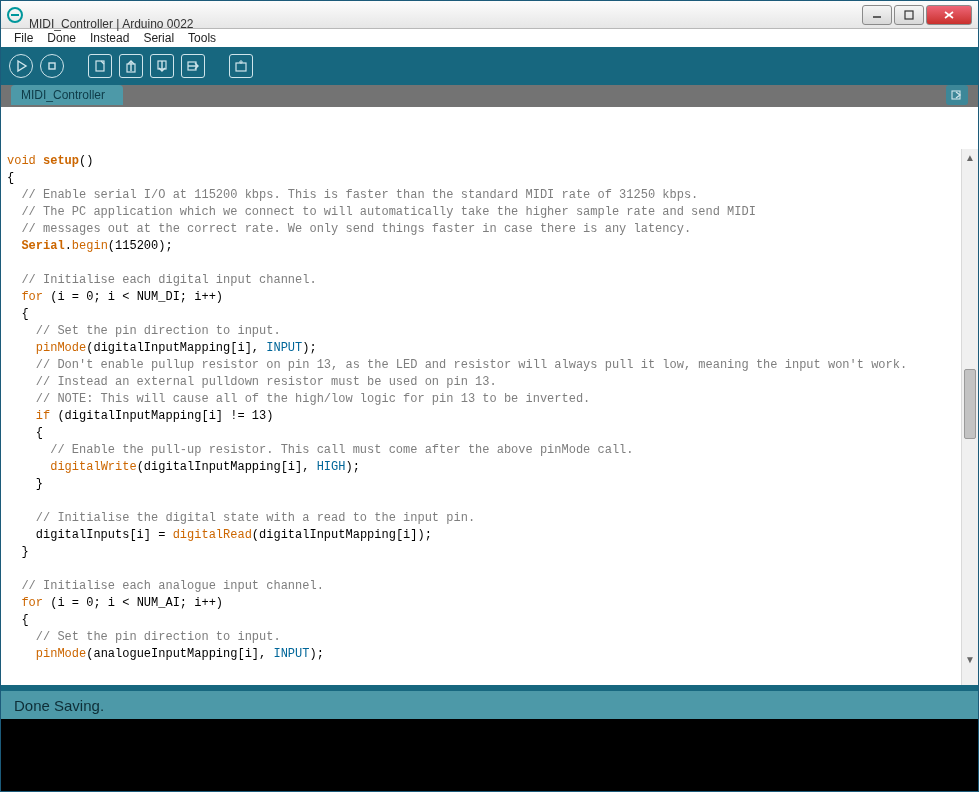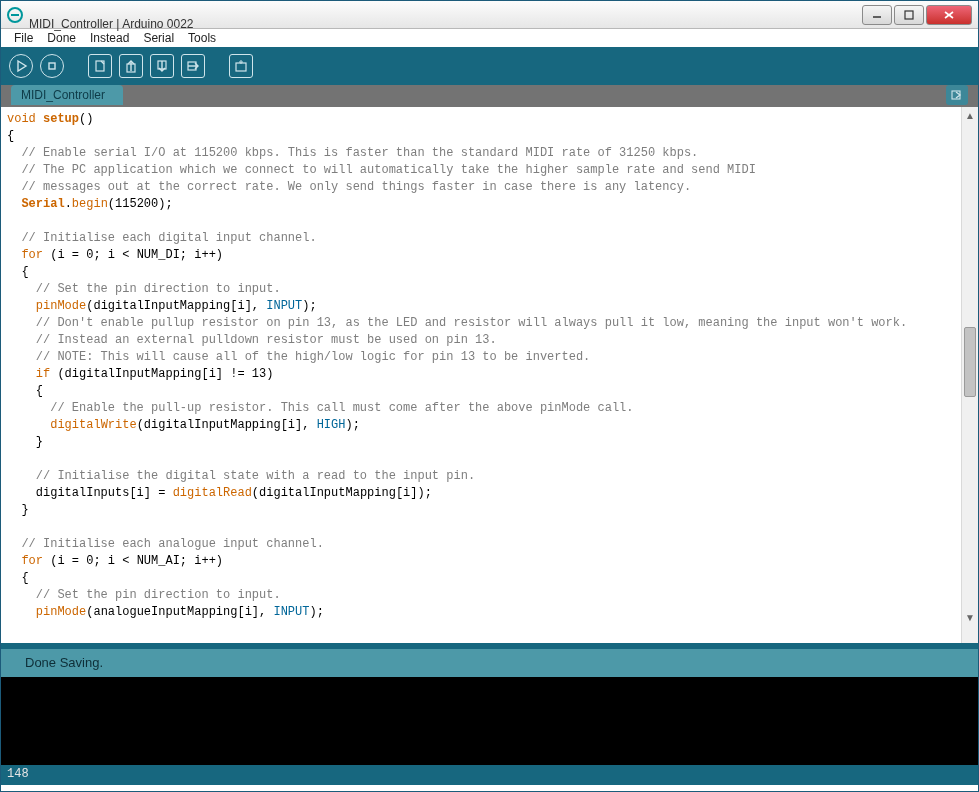--- a/index.html
+++ b/index.html
@@ -97,20 +97,21 @@
     margin-left: auto;
     width: 22px; height: 20px;
     background: #3d8798;
     display: flex; align-items: center; justify-content: center;
     border-radius: 3px;
   }
   .editor-wrap {
     position: relative;
     height: 536px;
     display: flex;
+    margin-top: 42px;
   }
   .editor {
     flex: 1;
     background: #fff;
     font-family: "Consolas","Courier New",monospace;
     font-size: 12px;
     line-height: 17px;
     padding: 4px 6px;
     white-space: pre;
     overflow: hidden;
@@ -134,22 +135,22 @@
     position: absolute; left:0; right:0; height:17px;
     display:flex; align-items:center; justify-content:center;
     font-size:10px; color:#666;
   }
   .vscroll .arrow.up{top:0;} .vscroll .arrow.down{bottom:17px;}
   .divider-line { height: 6px; background: #17677f; }
   .status {
     height: 28px;
     background: #4d99a8;
     color: #0e2e37;
-    padding: 6px 24px;
-    font-size: 13px;
+    padding: 6px 13px;
+    font-size: 15px;
   }
   .console {
     height: 88px;
     background: #000;
   }
   .footer {
     height: 20px;
     background: #17677f;
     color: #e5e5e5;
     font-size: 12px;

